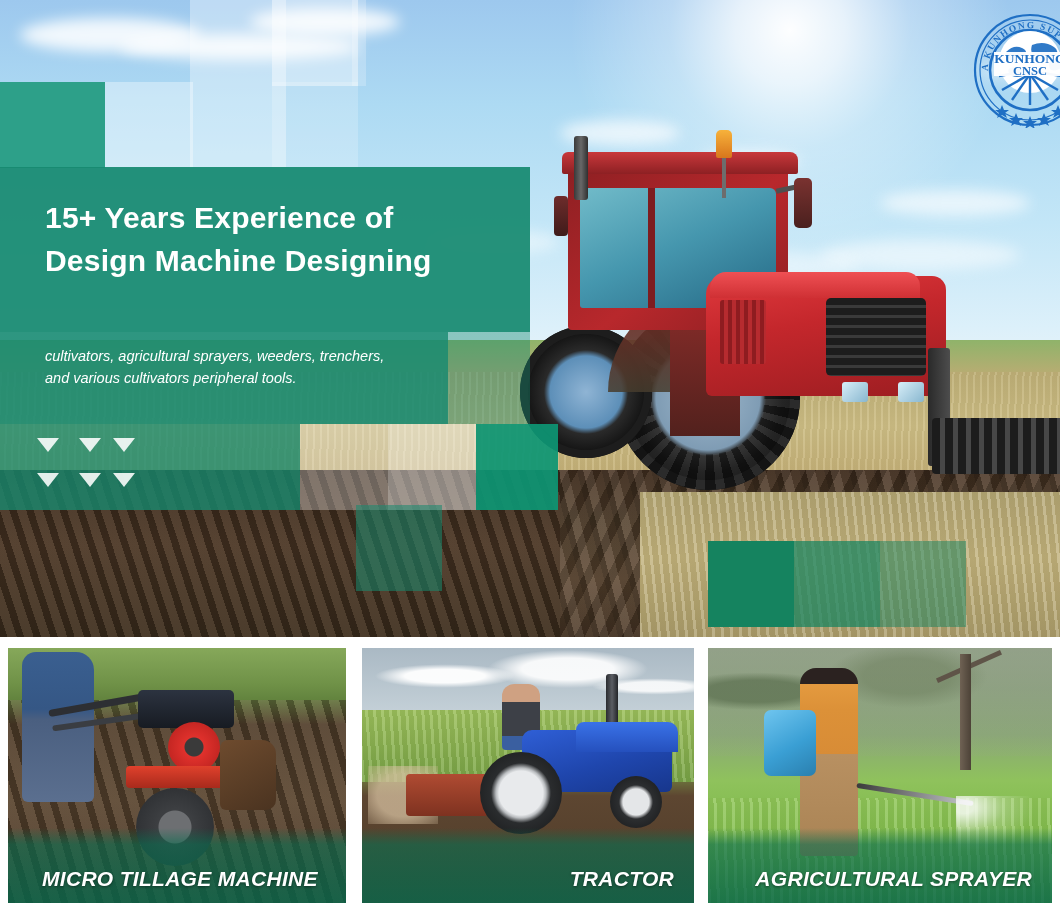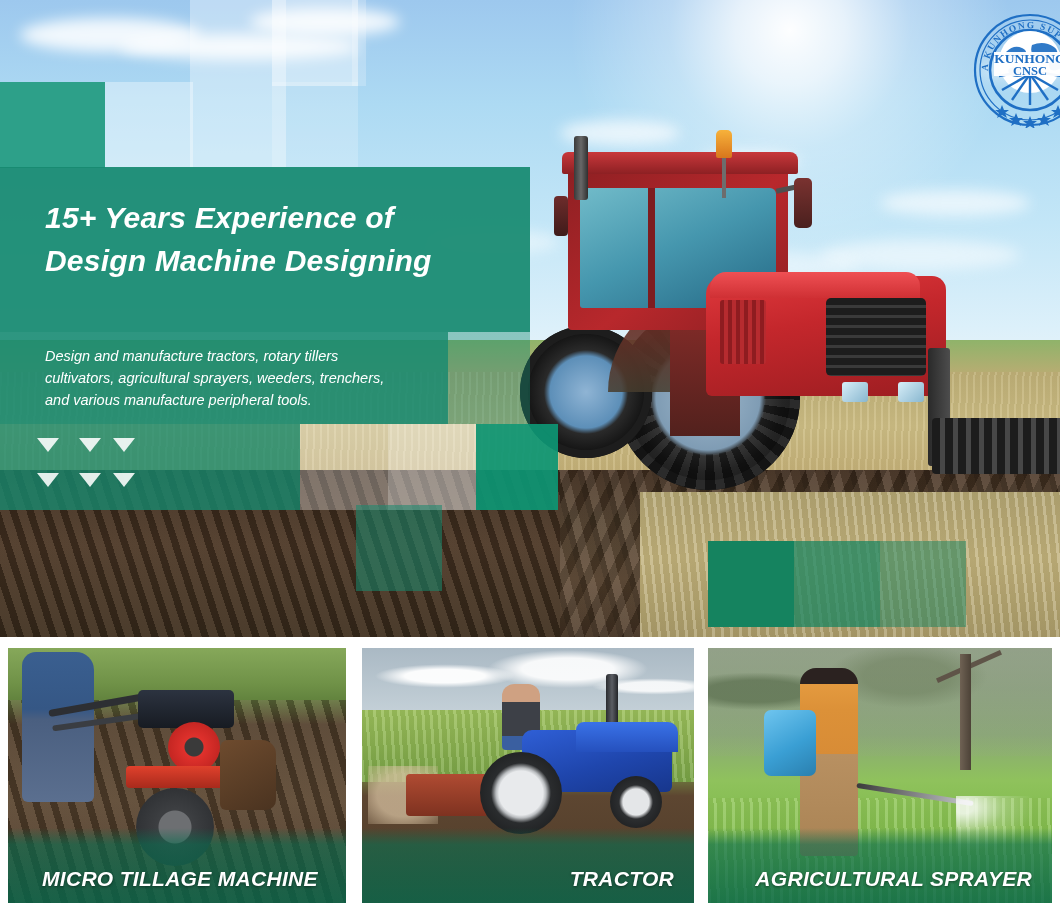--- a/index.html
+++ b/index.html
@@ -250,21 +250,20 @@
   .br-3 { left: 880px; top: 541px; width: 86px; height: 86px; background: rgba(21,131,95,0.50); }
 
   
   .headline {
     position: absolute;
     left: 45px; top: 196px;
     width: 480px;
     font-size: 30px;
     line-height: 43px;
     font-weight: bold;
-    font-style: italic;
     color: #ffffff;
     letter-spacing: .2px;
   }
   .description {
     position: absolute;
     left: 45px; top: 345px;
     width: 430px;
     font-size: 14.5px;
     line-height: 22px;
     font-style: italic;
@@ -555,23 +554,22 @@
     <div class="arrow" style="left:37px;  top:473px;"></div>
     <div class="arrow" style="left:79px;  top:473px;"></div>
     <div class="arrow" style="left:113px; top:473px;"></div>
 
     <div class="headline">
       <div>15+ Years Experience of</div>
       <div>Design Machine Designing</div>
     </div>
 
     <div class="description">
-      <div>Design and manufacture tractors, rotary tillers</div>
       <div>cultivators, agricultural sprayers, weeders, trenchers,</div>
-      <div>and various manufacture peripheral tools.</div>
+      <div>and various cultivators peripheral tools.</div>
     </div>
 
     <div class="logo">
       <svg viewBox="0 0 116 116" width="116" height="116" aria-hidden="true">
         <defs>
           <path id="arcTop" d="M 16 58 A 42 42 0 0 1 100 58"></path>
         </defs>
         <circle cx="58" cy="58" r="55" fill="none" stroke="#1f6fc4" stroke-width="2.2"></circle>
         <circle cx="58" cy="58" r="50" fill="none" stroke="#1f6fc4" stroke-width="1.2"></circle>
         <circle cx="58" cy="58" r="40" fill="none" stroke="#1f6fc4" stroke-width="2.6"></circle>

